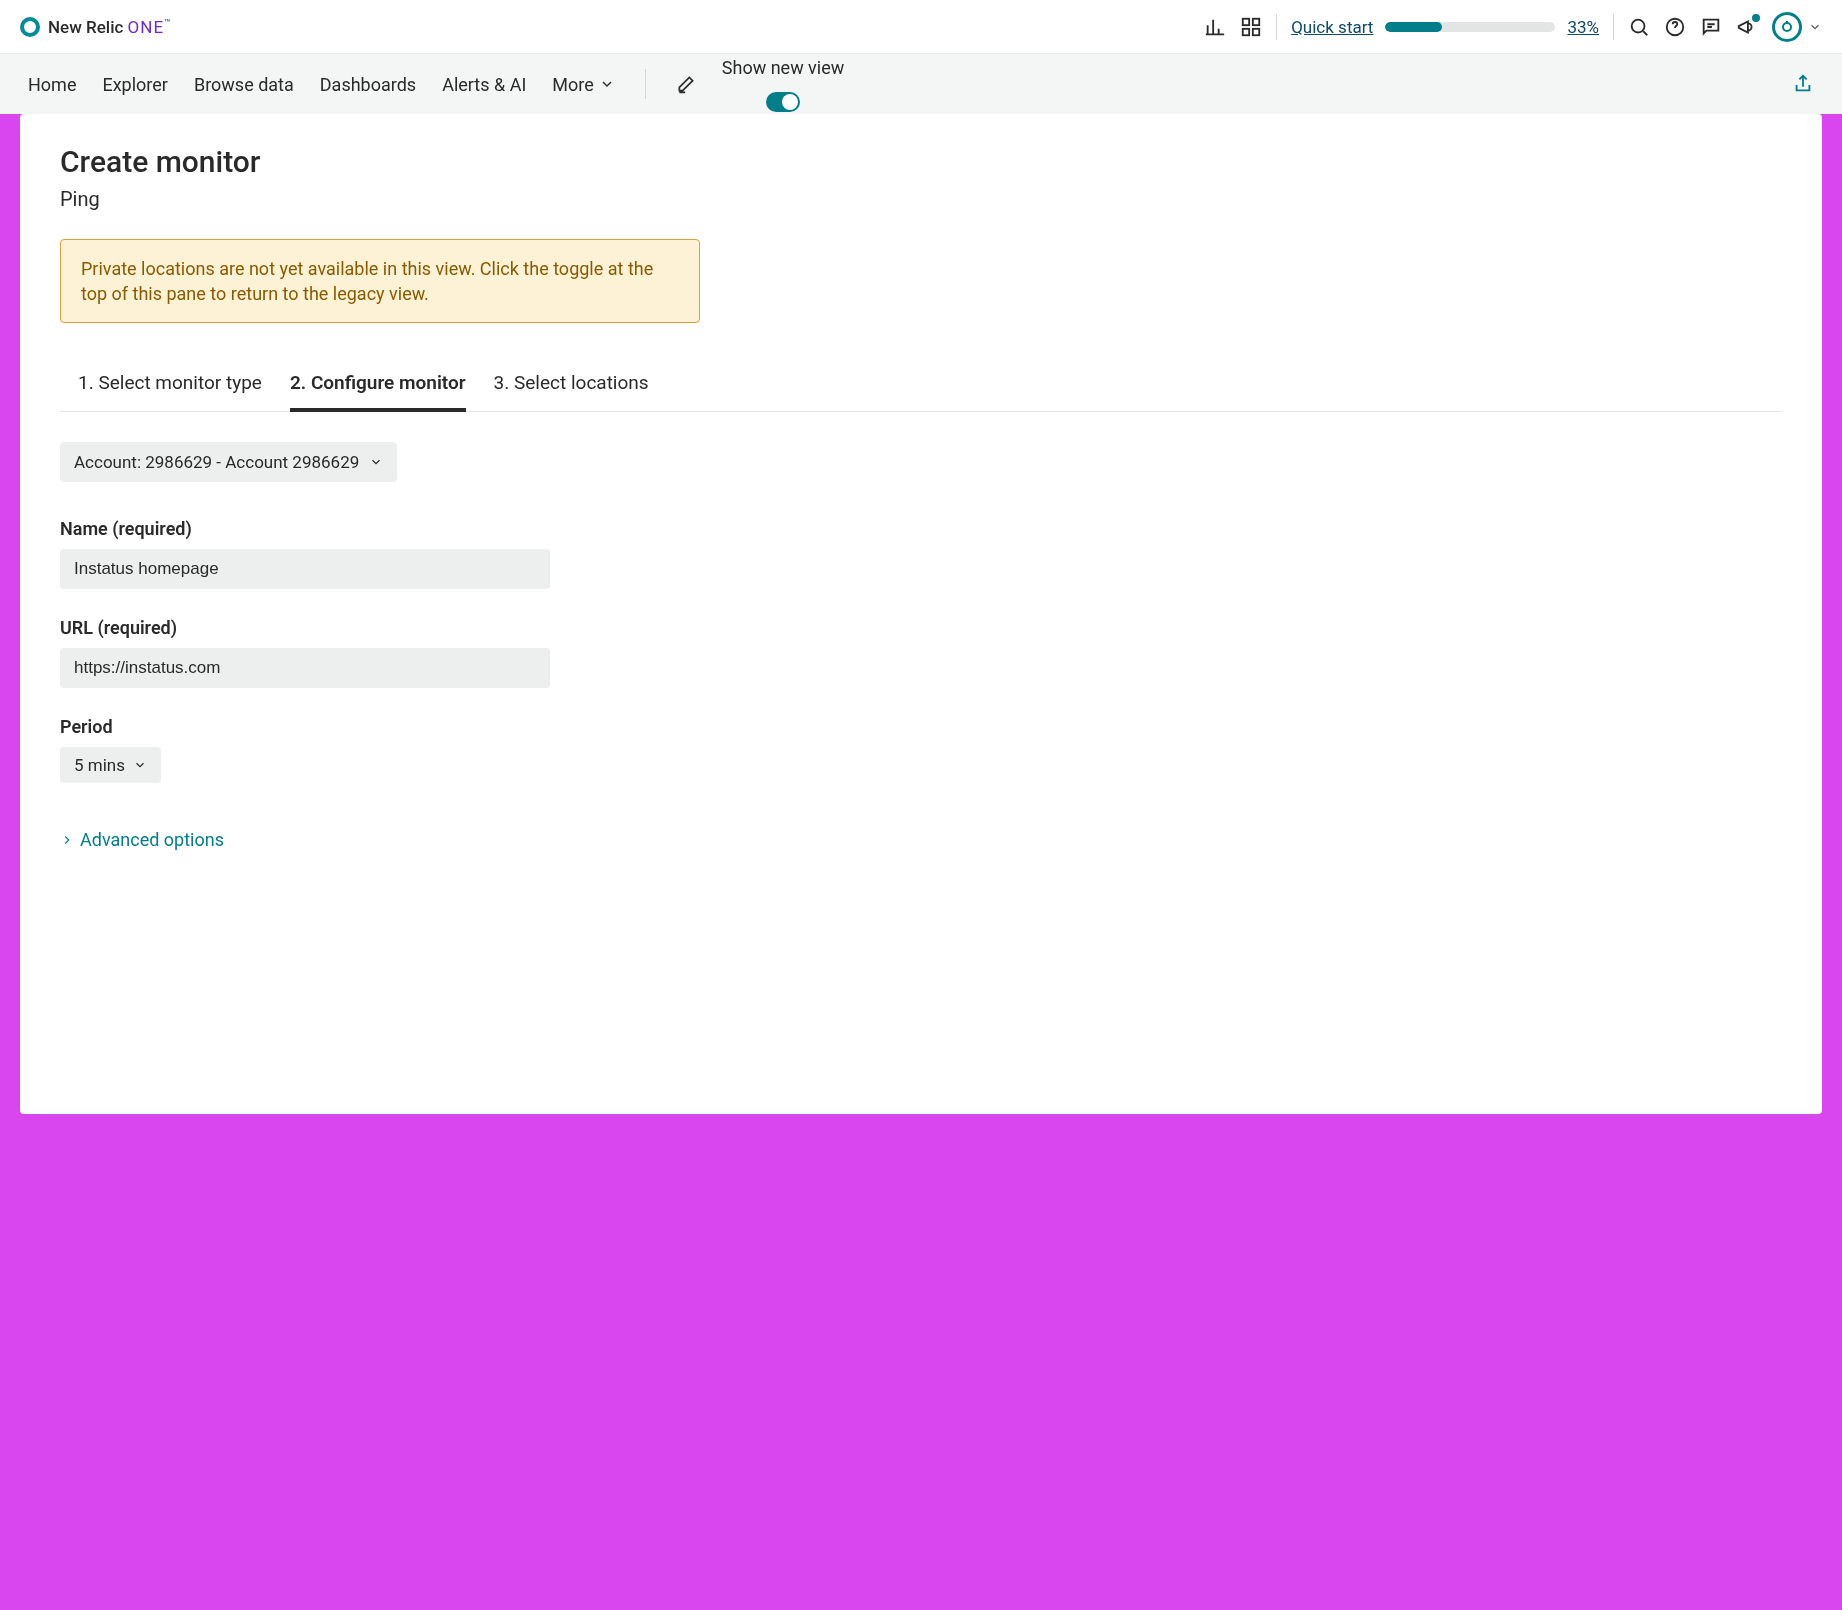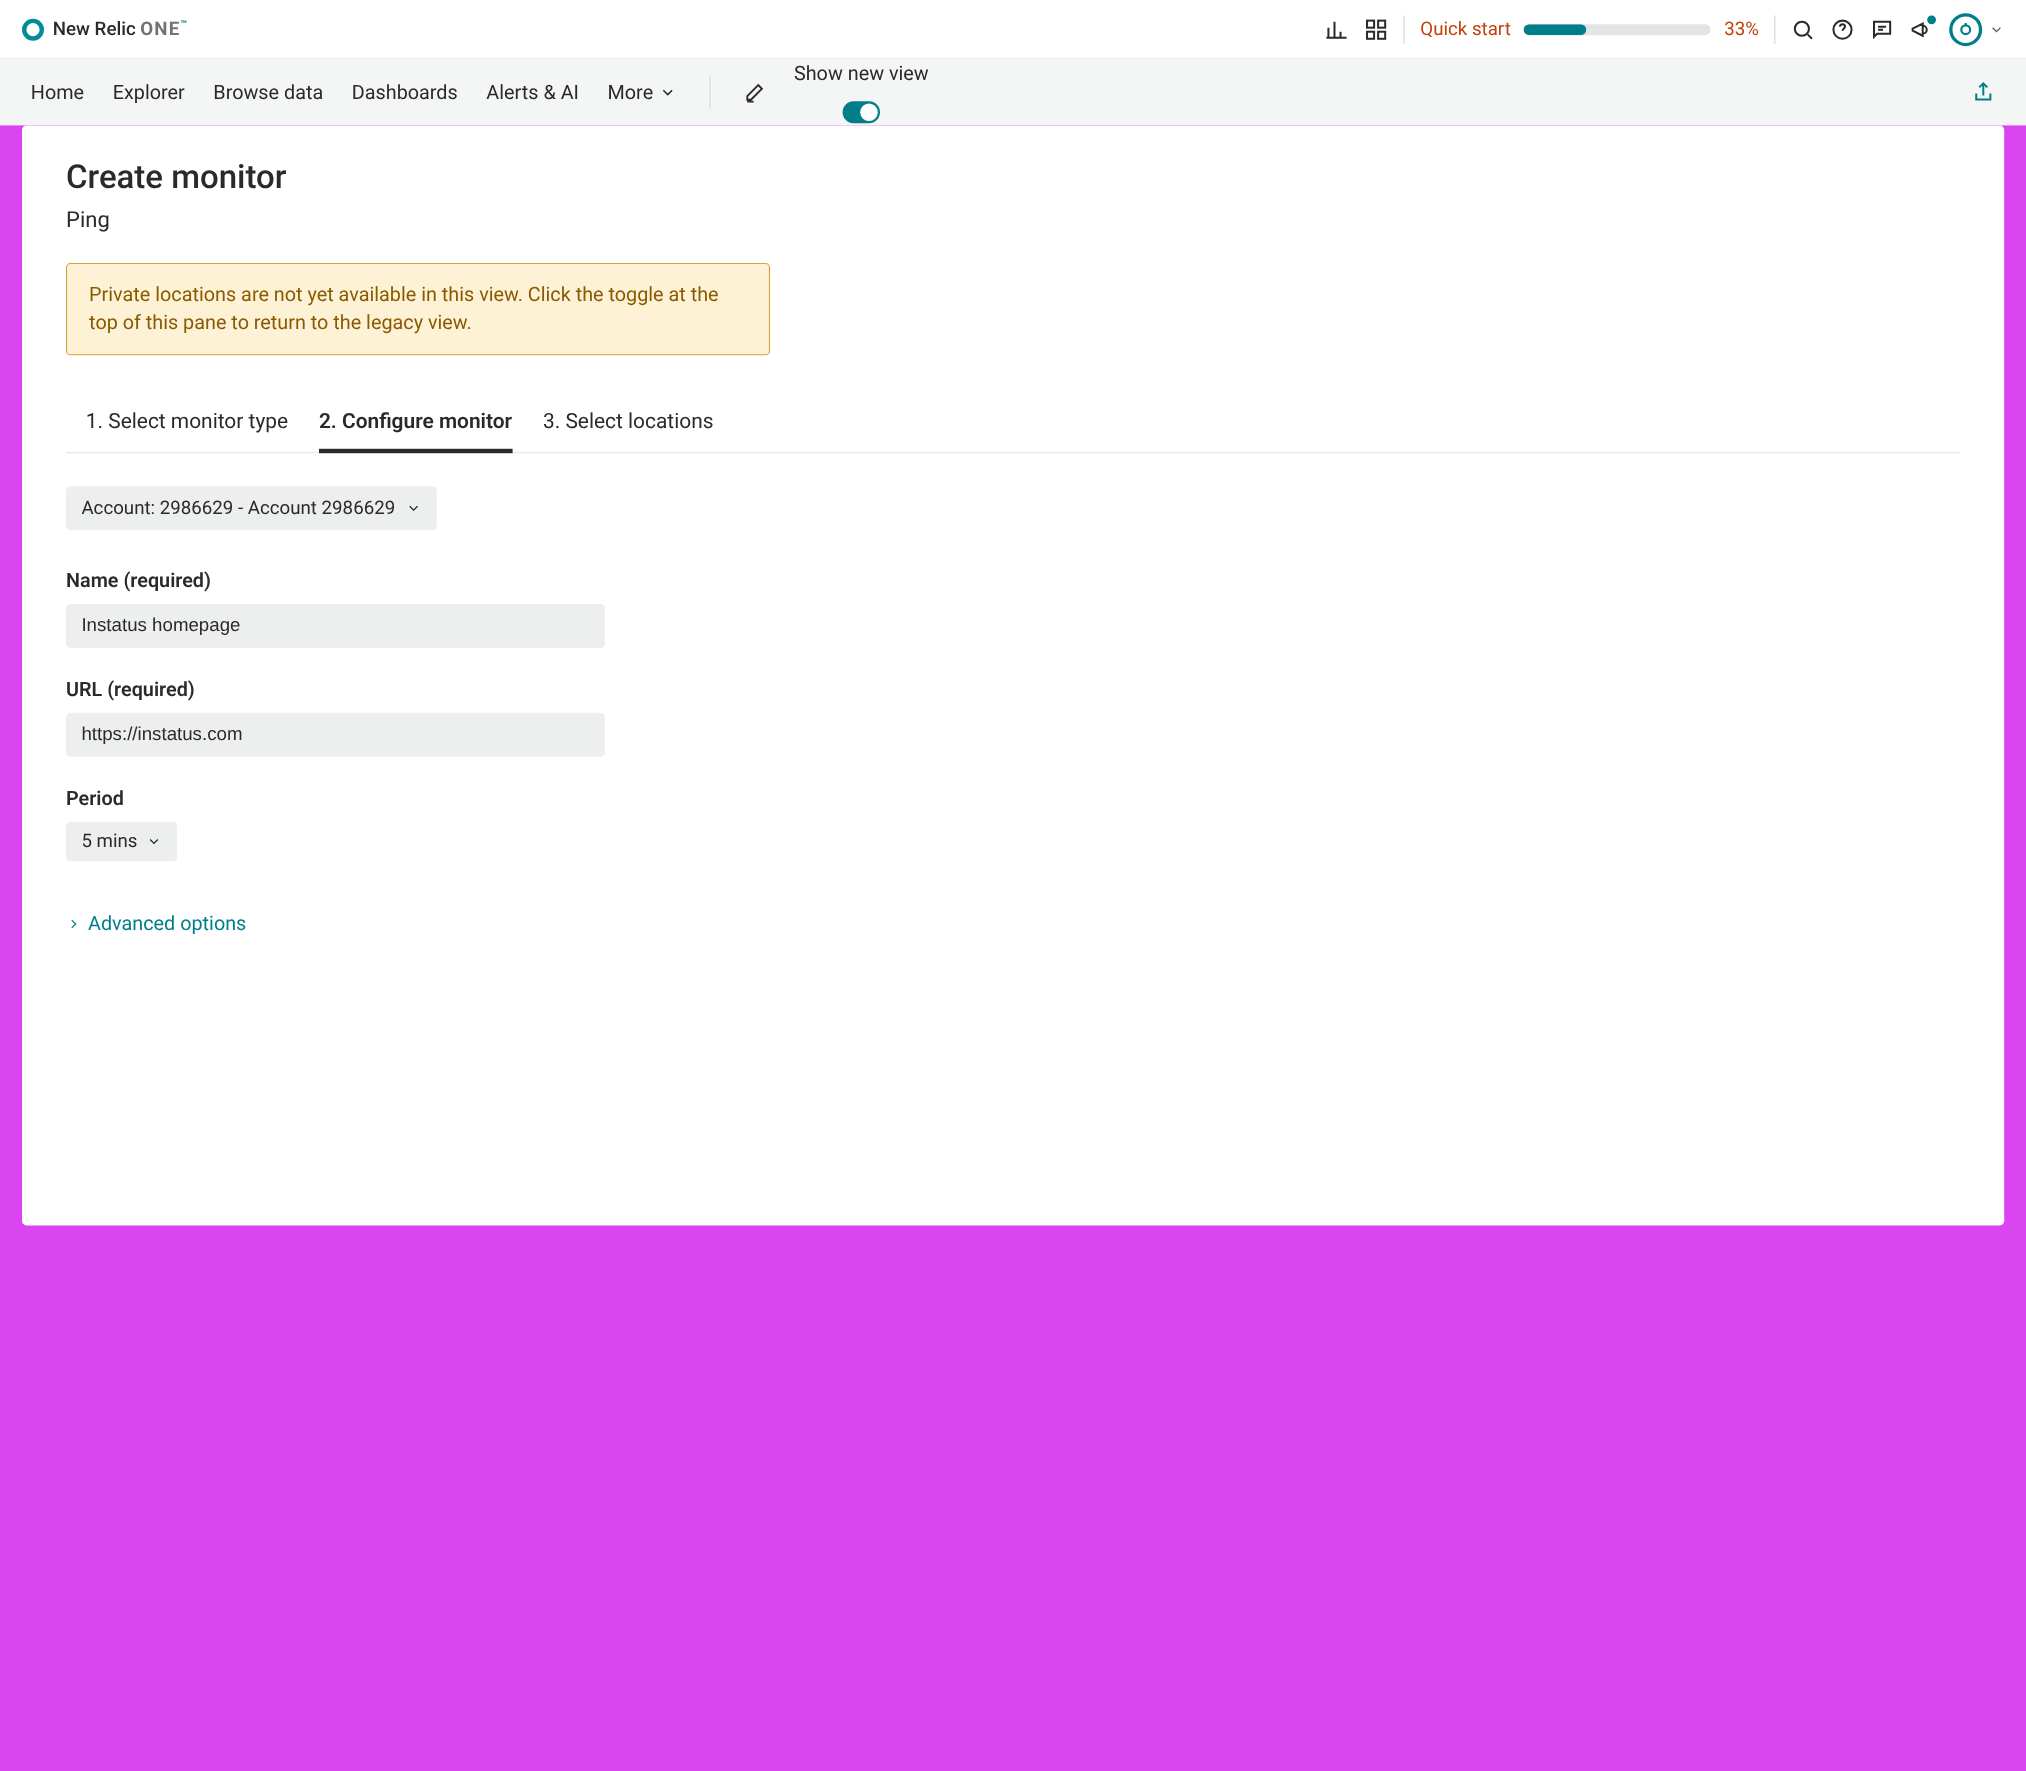--- a/index.html
+++ b/index.html
@@ -26,27 +26,27 @@
     font-size: 17px;
     color: #2a2a2a;
   }
   .logo-circle {
     width: 20px; height: 20px;
     border-radius: 50%;
     border: 4px solid #008c99;
     box-sizing: border-box;
   }
   .logo-text { font-weight: 500; }
-  .logo-text strong { color: #737373; font-weight: 700; letter-spacing: 1px;}
+  .logo-text strong { color: #6d28d9; font-weight: 400; letter-spacing: 1px;}
   .logo-tm { font-size: 10px; vertical-align: super; color: #007e8a; font-weight:600;}
   .spacer { flex: 1; }
   .hdr-icons { display: flex; align-items: center; gap: 14px; }
   .hdr-icon { width: 22px; height: 22px; color: #2a2a2a; cursor: pointer; display:flex; align-items:center; justify-content:center;}
   .divider-v { width: 1px; height: 26px; background: #d5d7d7; }
-  .quickstart { display: flex; align-items: center; gap: 12px; color: #c2410c; font-size: 17px; }
+  .quickstart { display: flex; align-items: center; gap: 12px; color: #0c4a6e; font-size: 17px; text-decoration: underline; }
   .qs-bar { width: 170px; height: 10px; background: #e3e4e4; border-radius: 999px; position: relative; overflow:hidden;}
   .qs-fill { position:absolute; left:0; top:0; bottom:0; background:#007e8a; border-radius:999px; }
   .avatar-circle {
     width: 30px; height: 30px; border-radius: 50%; border: 3px solid #007e8a;
     display:flex; align-items:center; justify-content:center; color:#007e8a;
     position: relative;
   }
   .avatar-wrap { display:flex; align-items:center; gap:6px; cursor:pointer;}
   .chev-sm svg { width: 14px; height:14px; color:#5a5a5a;}
   .notif-dot { position:absolute; top:-2px; right:-2px; width:8px; height:8px; background:#007e8a; border-radius:50%;}

